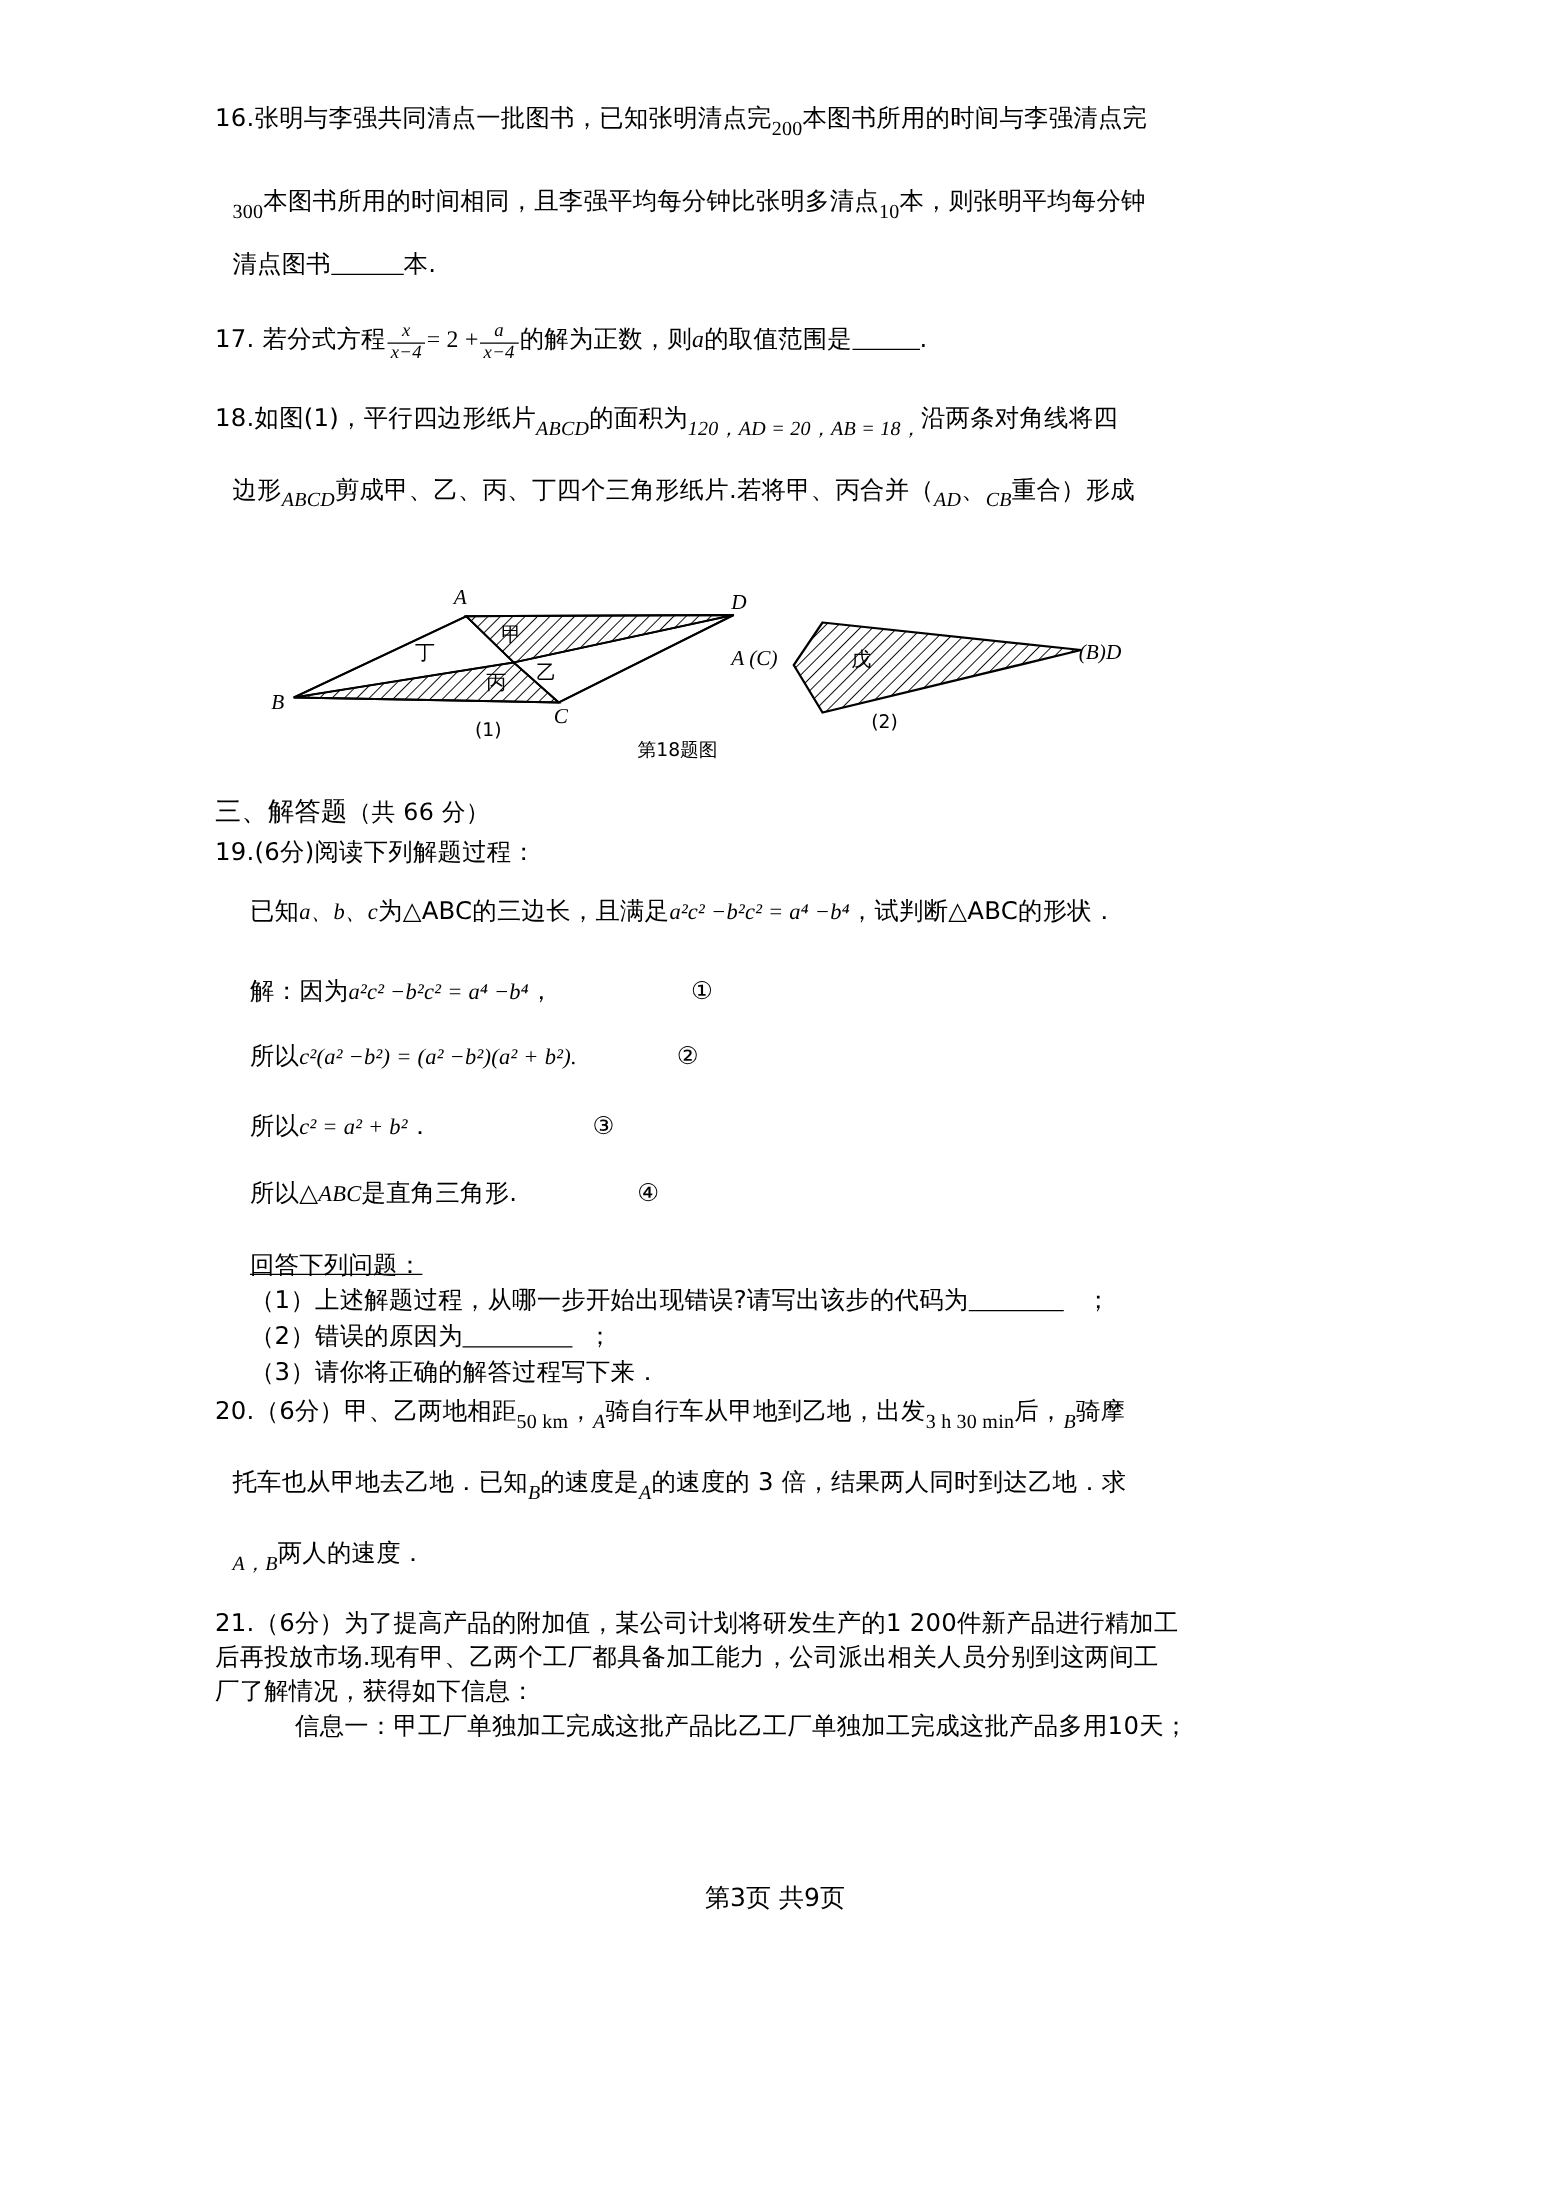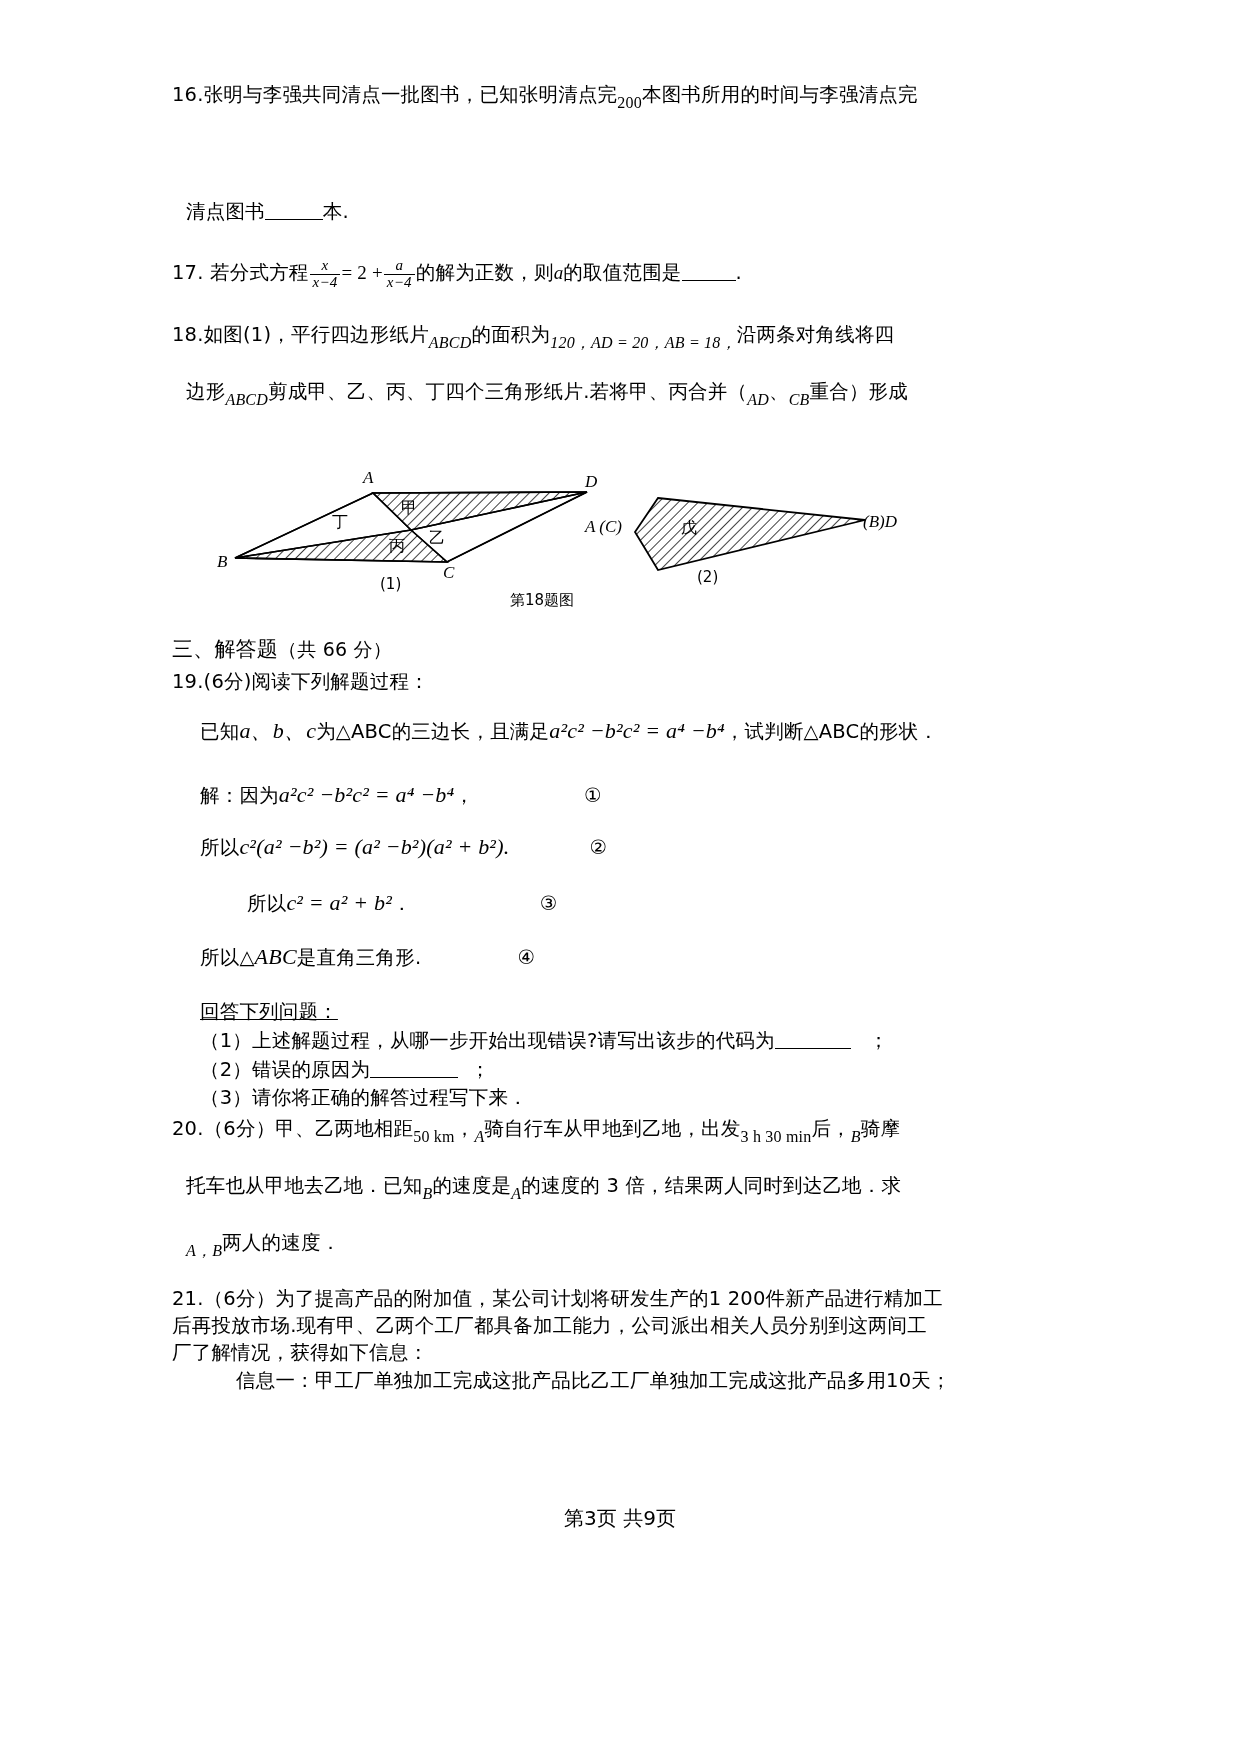--- a/index.html
+++ b/index.html
@@ -26,21 +26,21 @@
     position: absolute;
     white-space: nowrap;
     font-size: 19.5px;
     line-height: 1.15;
     letter-spacing: 0.2px;
   }
   .cn { font-family: "DejaVu Sans", "Liberation Sans", sans-serif; }
   .mi {
     font-family: "Liberation Serif", "DejaVu Serif", serif;
     font-style: italic;
-    font-size: 22px;
+    font-size: 18px;
   }
   .mn {
     font-family: "Liberation Serif", "DejaVu Serif", serif;
     font-style: normal;
     font-size: 17px;
   }
   
   .low {
     display: inline-block;
     position: relative;
@@ -101,20 +101,23 @@
     font-size: 20px;
   }
 </style>
 </head>
 <body>
 
 <div class="page">
 
   <div class="line cn" style="left:172px; top:84px;">
     <span>16.</span><span>张明与李强共同清点一批图书，已知张明清点完</span><span class="low mn">200</span><span>本图书所用的时间与李强清点完</span>
+  </div>
+  <div class="line cn" style="left:186px; top:150px;">
+    <span class="low mn">300</span><span>本图书所用的时间相同，且李强平均每分钟比张明多清点</span><span class="low mn">10</span><span>本，则张明平均每分钟</span>
   </div>
   <div class="line cn" style="left:186px; top:200px;">
     <span>清点图书</span><span class="blank" style="width:58px;"></span><span>本.</span>
   </div>
 
   <div class="line cn" style="left:172px; top:258px;">
     <span>17.</span>
     <span>若分式方程</span><span class="frac"><span class="num">x</span><span class="den">x−4</span></span><span class="mn" style="font-size:19px;">= 2 +</span><span class="frac"><span class="num">a</span><span class="den">x−4</span></span><span>的解为正数，则</span><span class="mi" style="font-size:19px;">a</span><span>的取值范围是</span><span class="blank" style="width:54px;"></span><span>.</span>
   </div>
 
@@ -177,21 +180,21 @@
   </div>
   <div class="line cn" style="left:200px; top:718px;">
     <span>已知</span><span class="mi">a、b、c</span><span>为△ABC的三边长，且满足</span><span class="mi">a²c² −b²c² = a⁴ −b⁴</span><span>，试判断△ABC的形状．</span>
   </div>
   <div class="line cn" style="left:200px; top:782px;">
     <span>解：因为</span><span class="mi">a²c² −b²c² = a⁴ −b⁴</span><span>，</span><span style="display:inline-block;width:110px;"></span><span>①</span>
   </div>
   <div class="line cn" style="left:200px; top:834px;">
     <span>所以</span><span class="mi">c²(a² −b²) = (a² −b²)(a² + b²).</span><span style="display:inline-block;width:80px;"></span><span>②</span>
   </div>
-  <div class="line cn" style="left:200px; top:890px;margin-left:47px;">
+  <div class="line cn" style="left:200px; top:890px;">
     <span>所以</span><span class="mi">c² = a² + b²</span><span>．</span><span style="display:inline-block;width:128px;"></span><span>③</span>
   </div>
   <div class="line cn" style="left:200px; top:944px;">
     <span>所以△</span><span class="mi">ABC</span><span>是直角三角形.</span><span style="display:inline-block;width:96px;"></span><span>④</span>
   </div>
   <div class="line cn" style="left:200px; top:1001px;text-decoration:underline;">
     <span>回答下列问题：</span>
   </div>
   <div class="line cn" style="left:200px; top:1029px;">
     <span>（1）上述解题过程，从哪一步开始出现错误?请写出该步的代码为</span><span class="blank" style="width:76px;"></span><span style="display:inline-block;width:18px;"></span><span>；</span>

